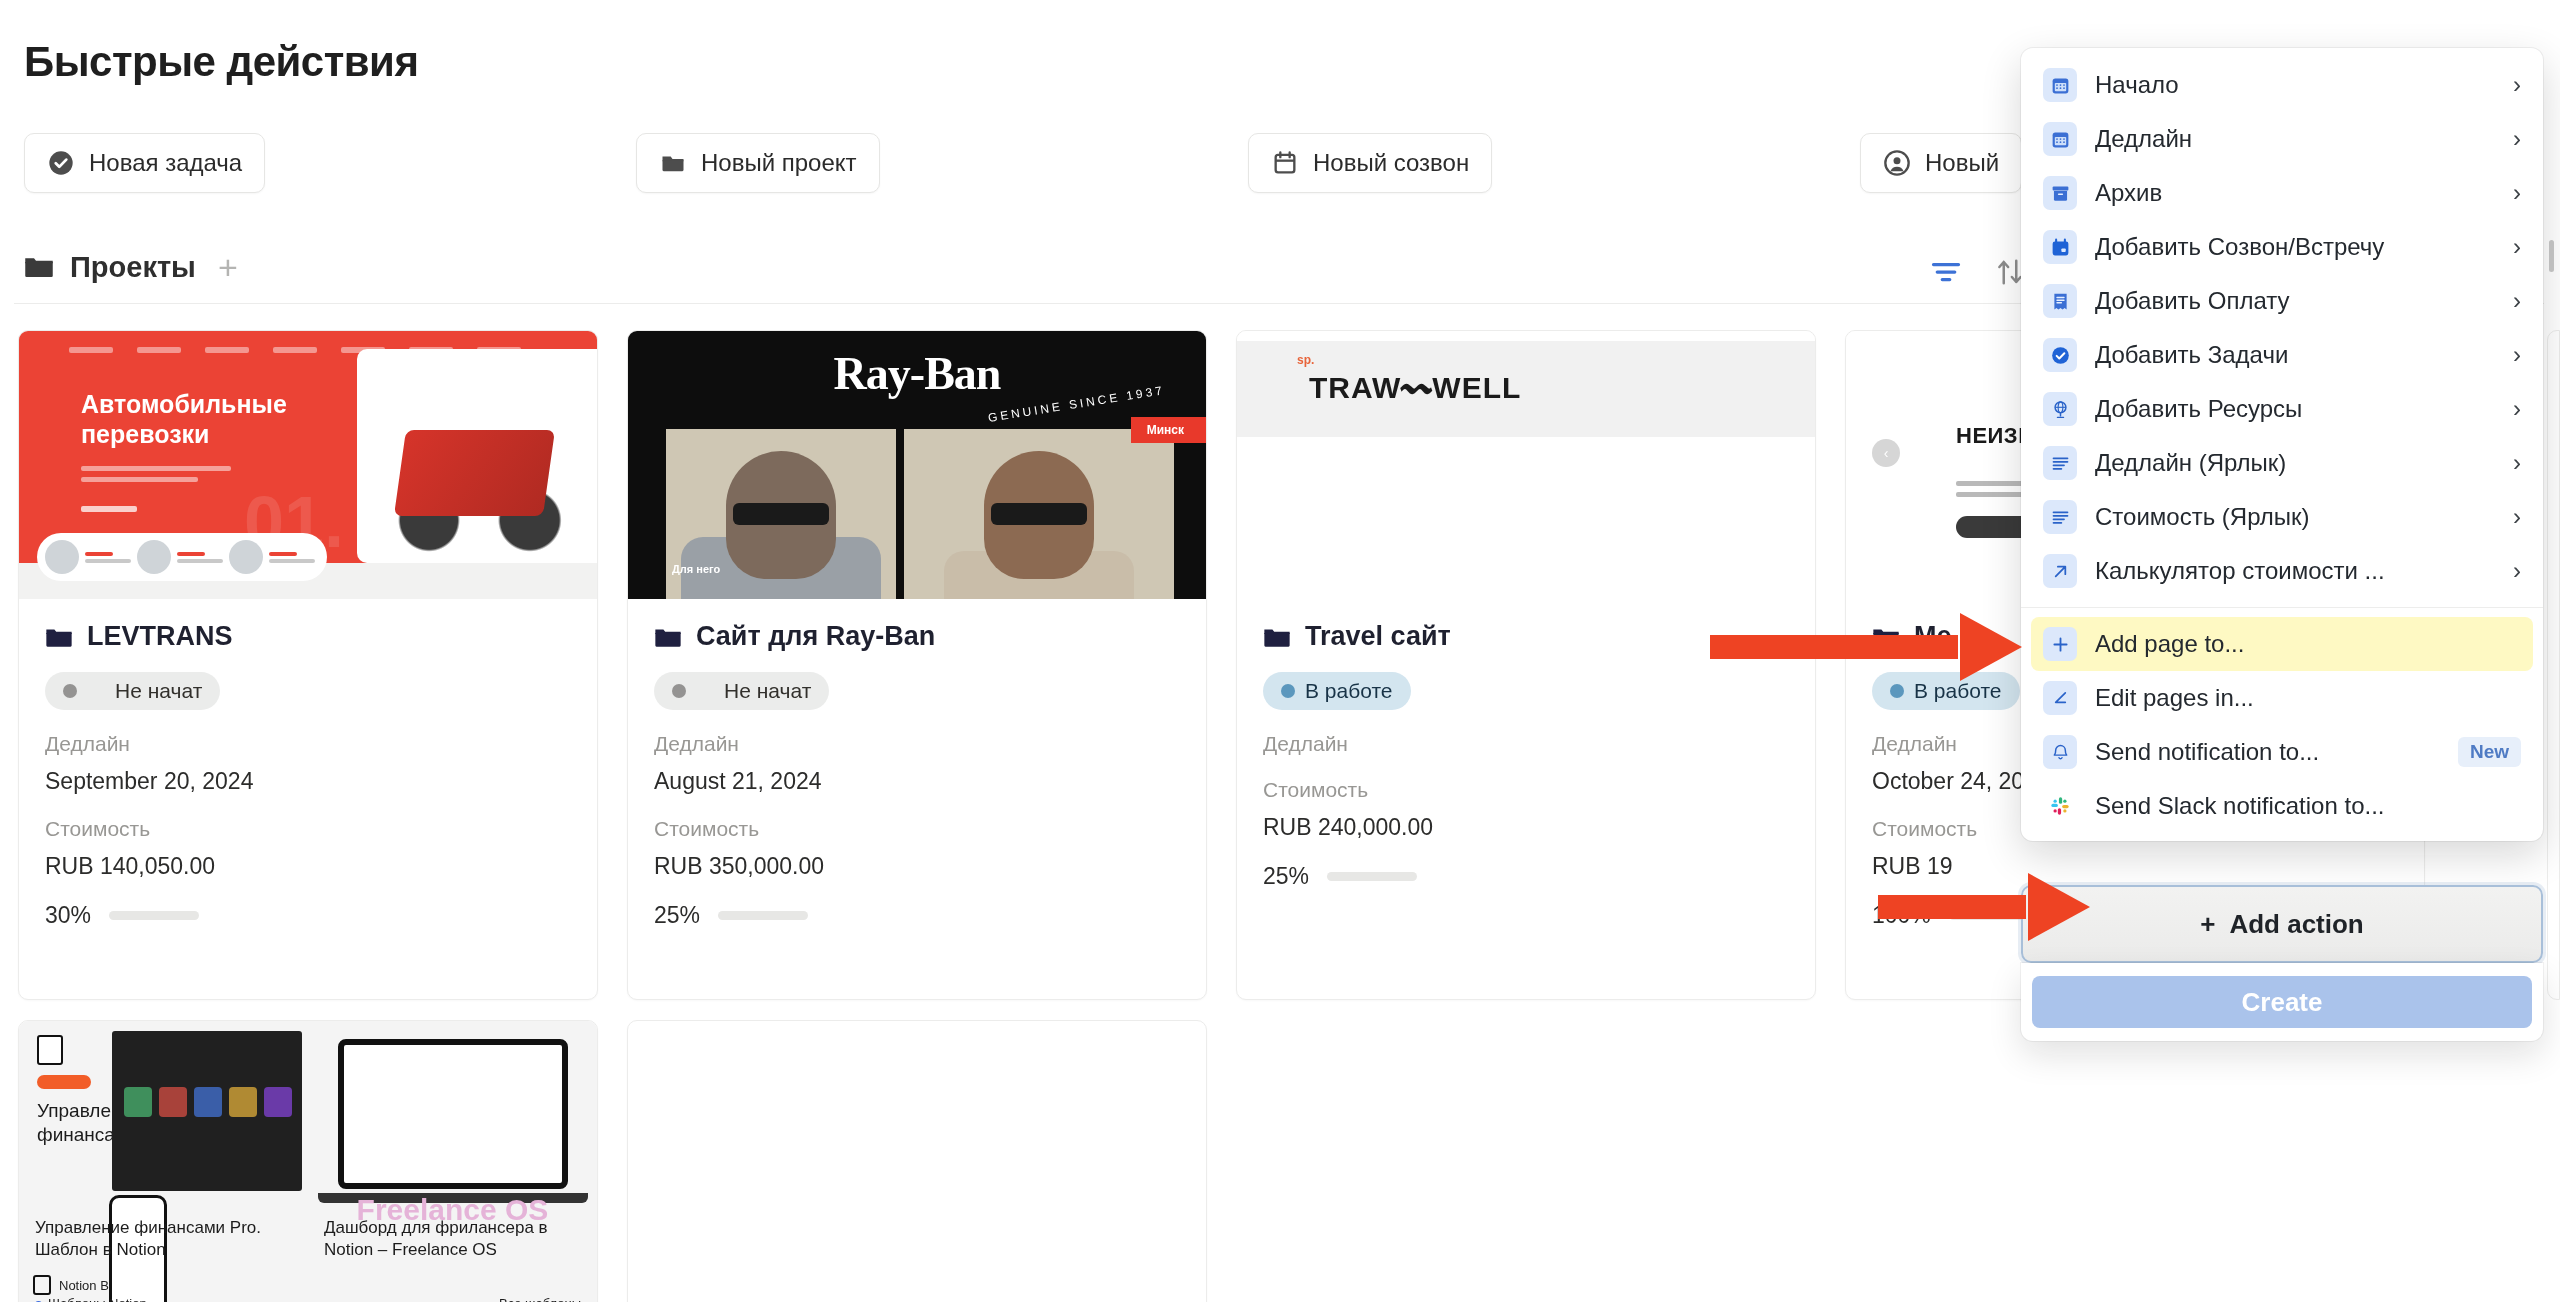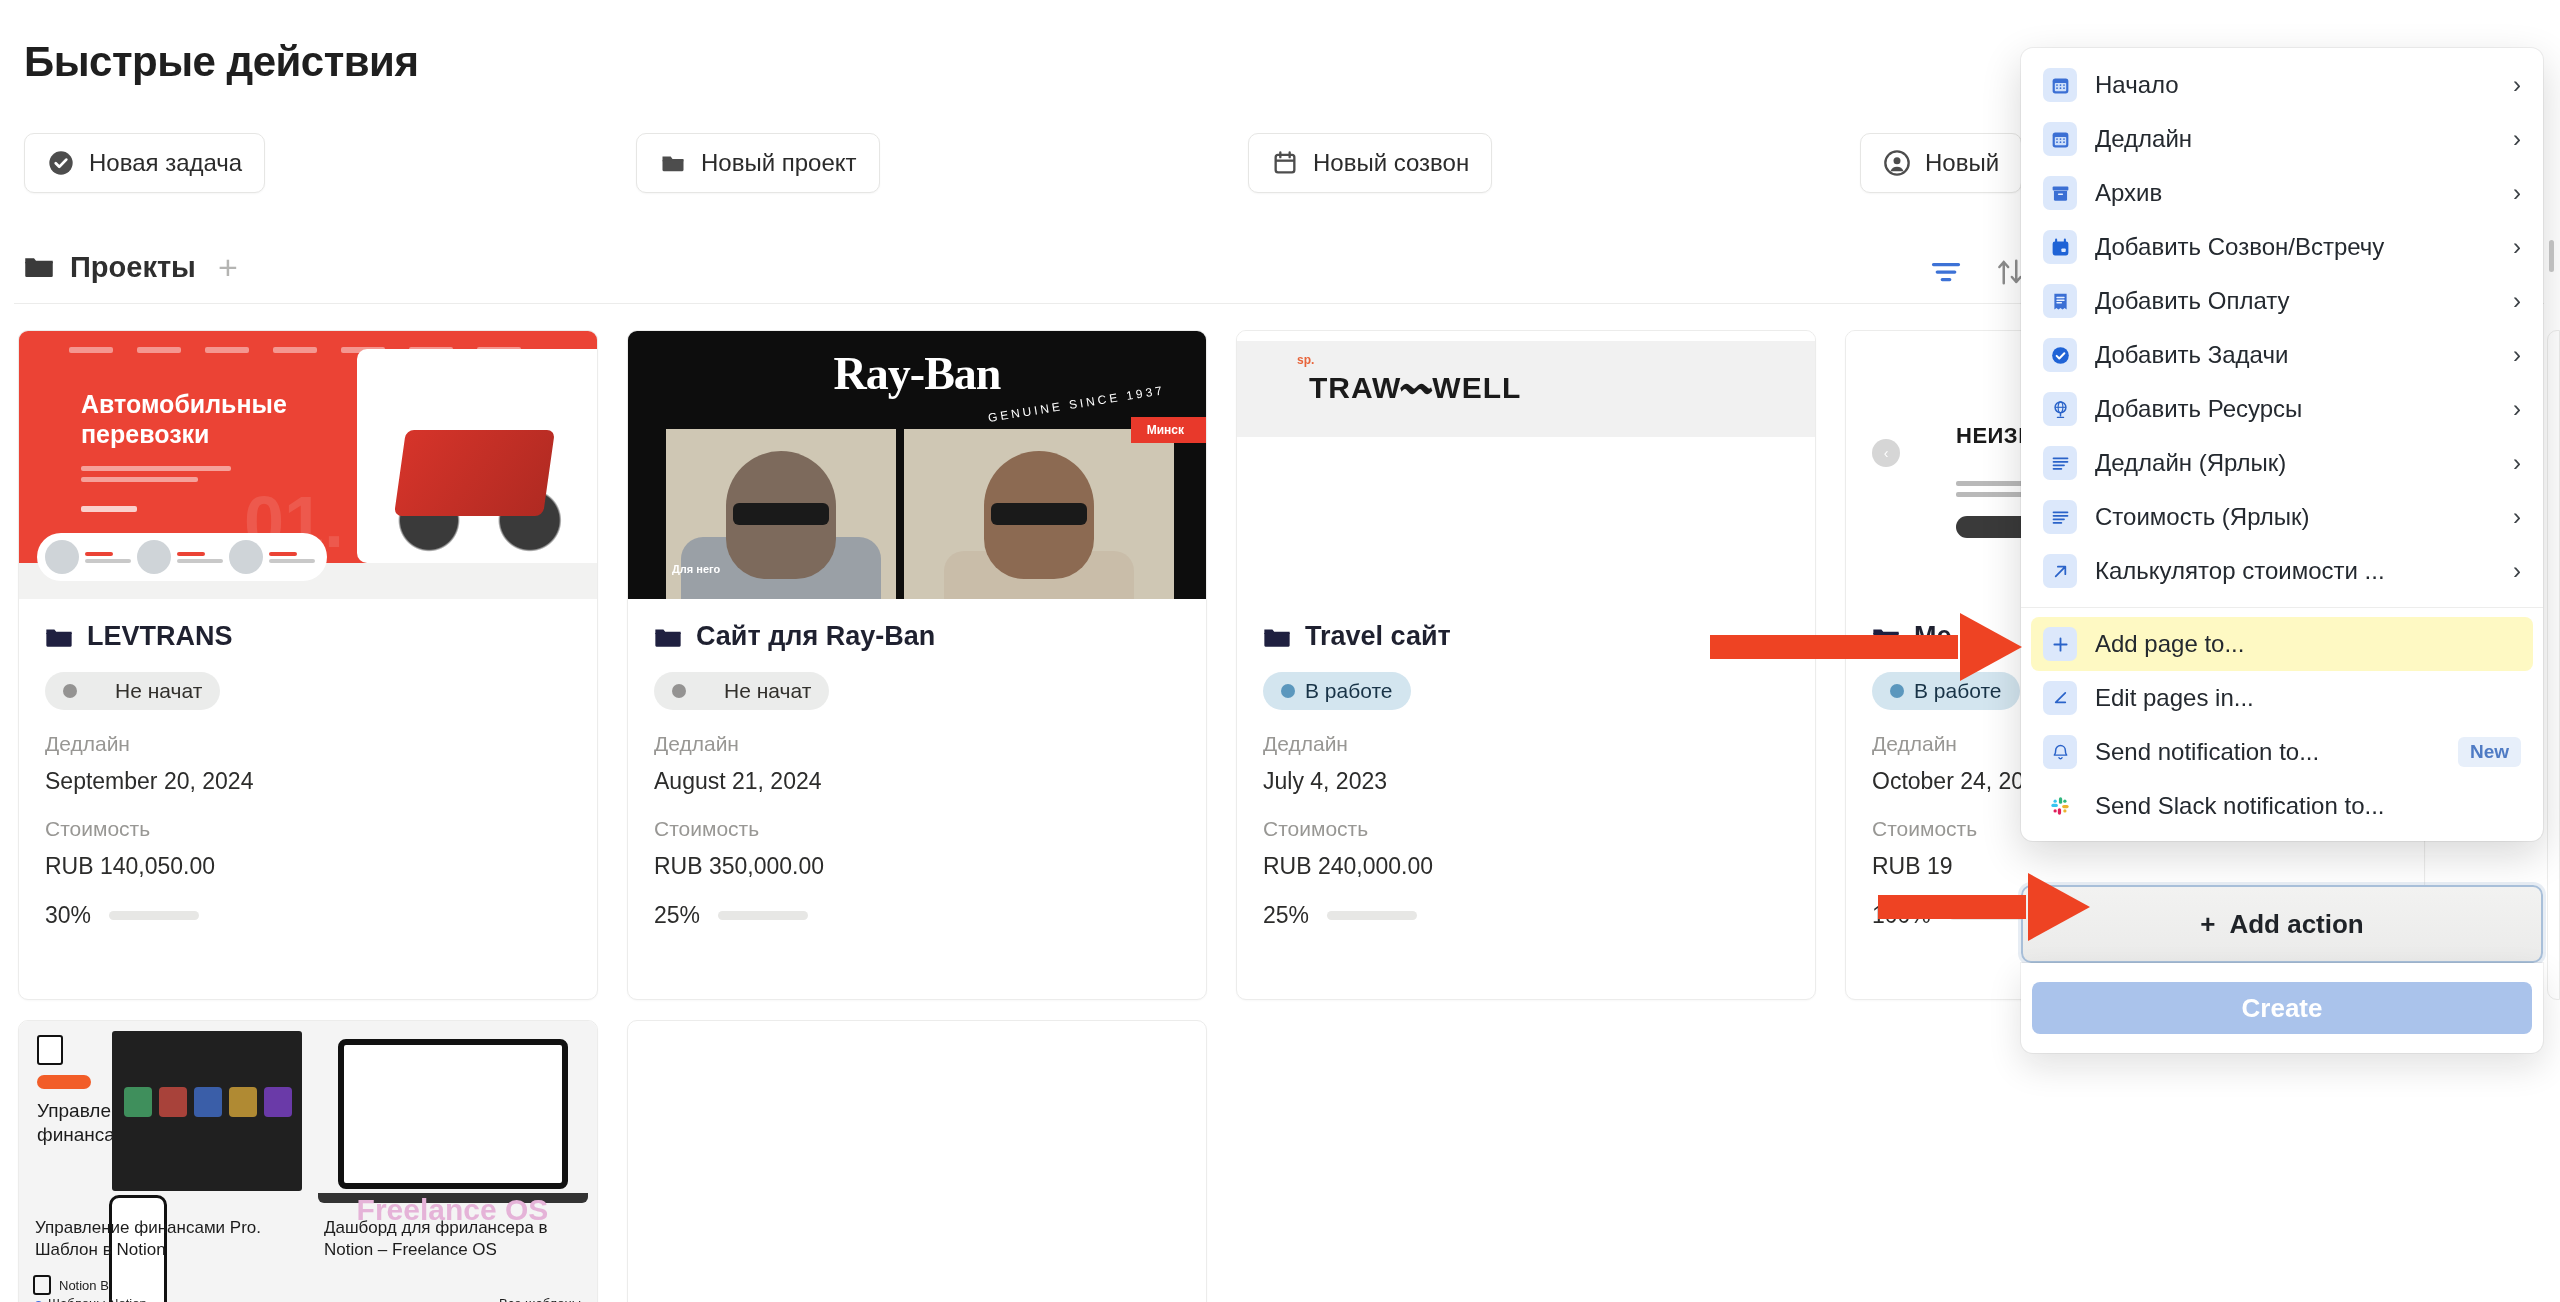--- a/index.html
+++ b/index.html
@@ -187,21 +187,21 @@
 
   .addaction {
     position:absolute; left: 2021px; top: 885px; width: 522px; height: 78px;
     background: linear-gradient(#f2f2f1,#ebebea);
     border: 2px solid #a8bfd9; border-radius: 10px;
     display:flex; align-items:center; justify-content:center; gap: 14px;
     font-size: 26px; font-weight: 600; color:#1f2328;
     box-shadow: 0 0 0 3px rgba(168,191,217,0.28);
   }
   .create-wrap {
-    position:absolute; left: 2021px; top: 963px; width: 522px; height: 90px;
+    position:absolute; left: 2021px; top: 963px; width: 522px; height: 78px;
     background:#fff; border-radius: 0 0 12px 12px;
     box-shadow: 0 14px 34px rgba(15,15,15,0.12), 0 0 0 1px rgba(15,15,15,0.05);
     display:flex; align-items:center; justify-content:center;
   }
   .create-btn {
     width: 500px; height: 52px; border-radius: 8px; background:#aac3eb;
     display:flex; align-items:center; justify-content:center;
     color:#ffffff; font-size: 26px; font-weight: 600;
   }
 
@@ -423,21 +423,20 @@
                 <path d="M1 6h22v11a1 1 0 0 1-1 1H2a1 1 0 0 1-1-1z" fill="#1f2040"></path>
               </svg>
           </span>
           <span>Travel сайт</span>
         </div>
         <div class="pill blue">
           <span class="dot"></span>
           <span>В работе</span>
         </div>
         <div class="meta-label">Дедлайн</div>
-        <div class="meta-value">July 4, 2023</div>
         <div class="meta-label">Стоимость</div>
         <div class="meta-value">RUB 240,000.00</div>
         <div class="progress-row">
           <span class="progress-pct">25%</span>
           <span class="progress-track"><span class="progress-fill" style="width:25%"></span></span>
         </div>
       </div>
     </div>
 
     <div class="card c3">

